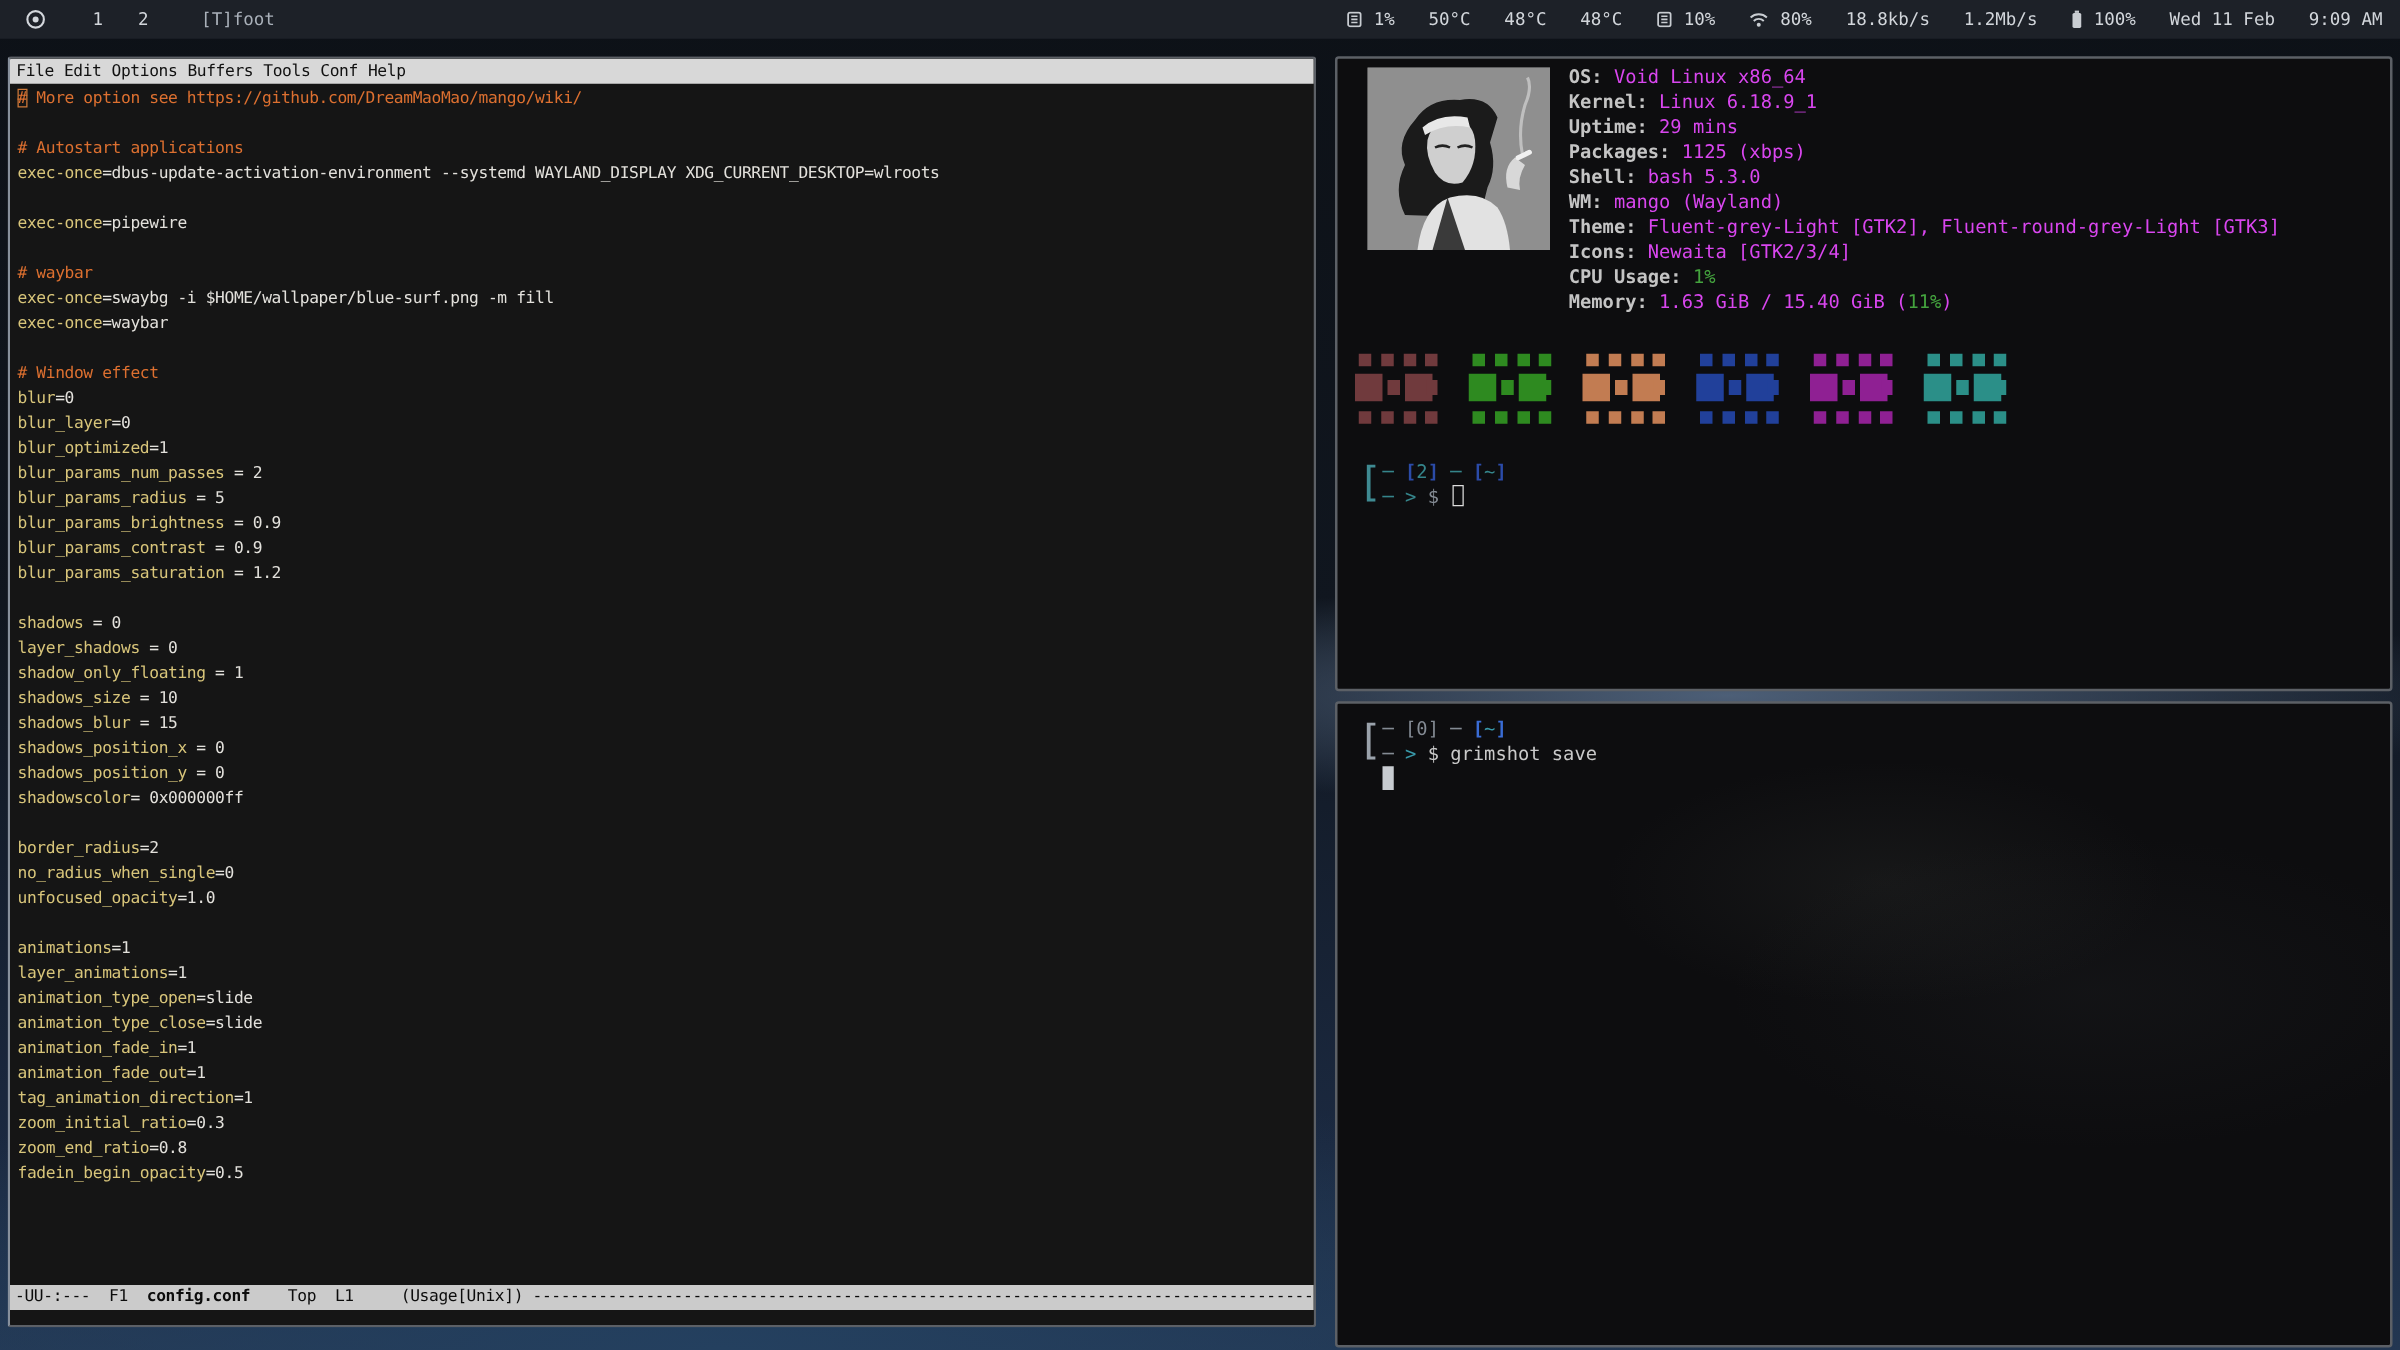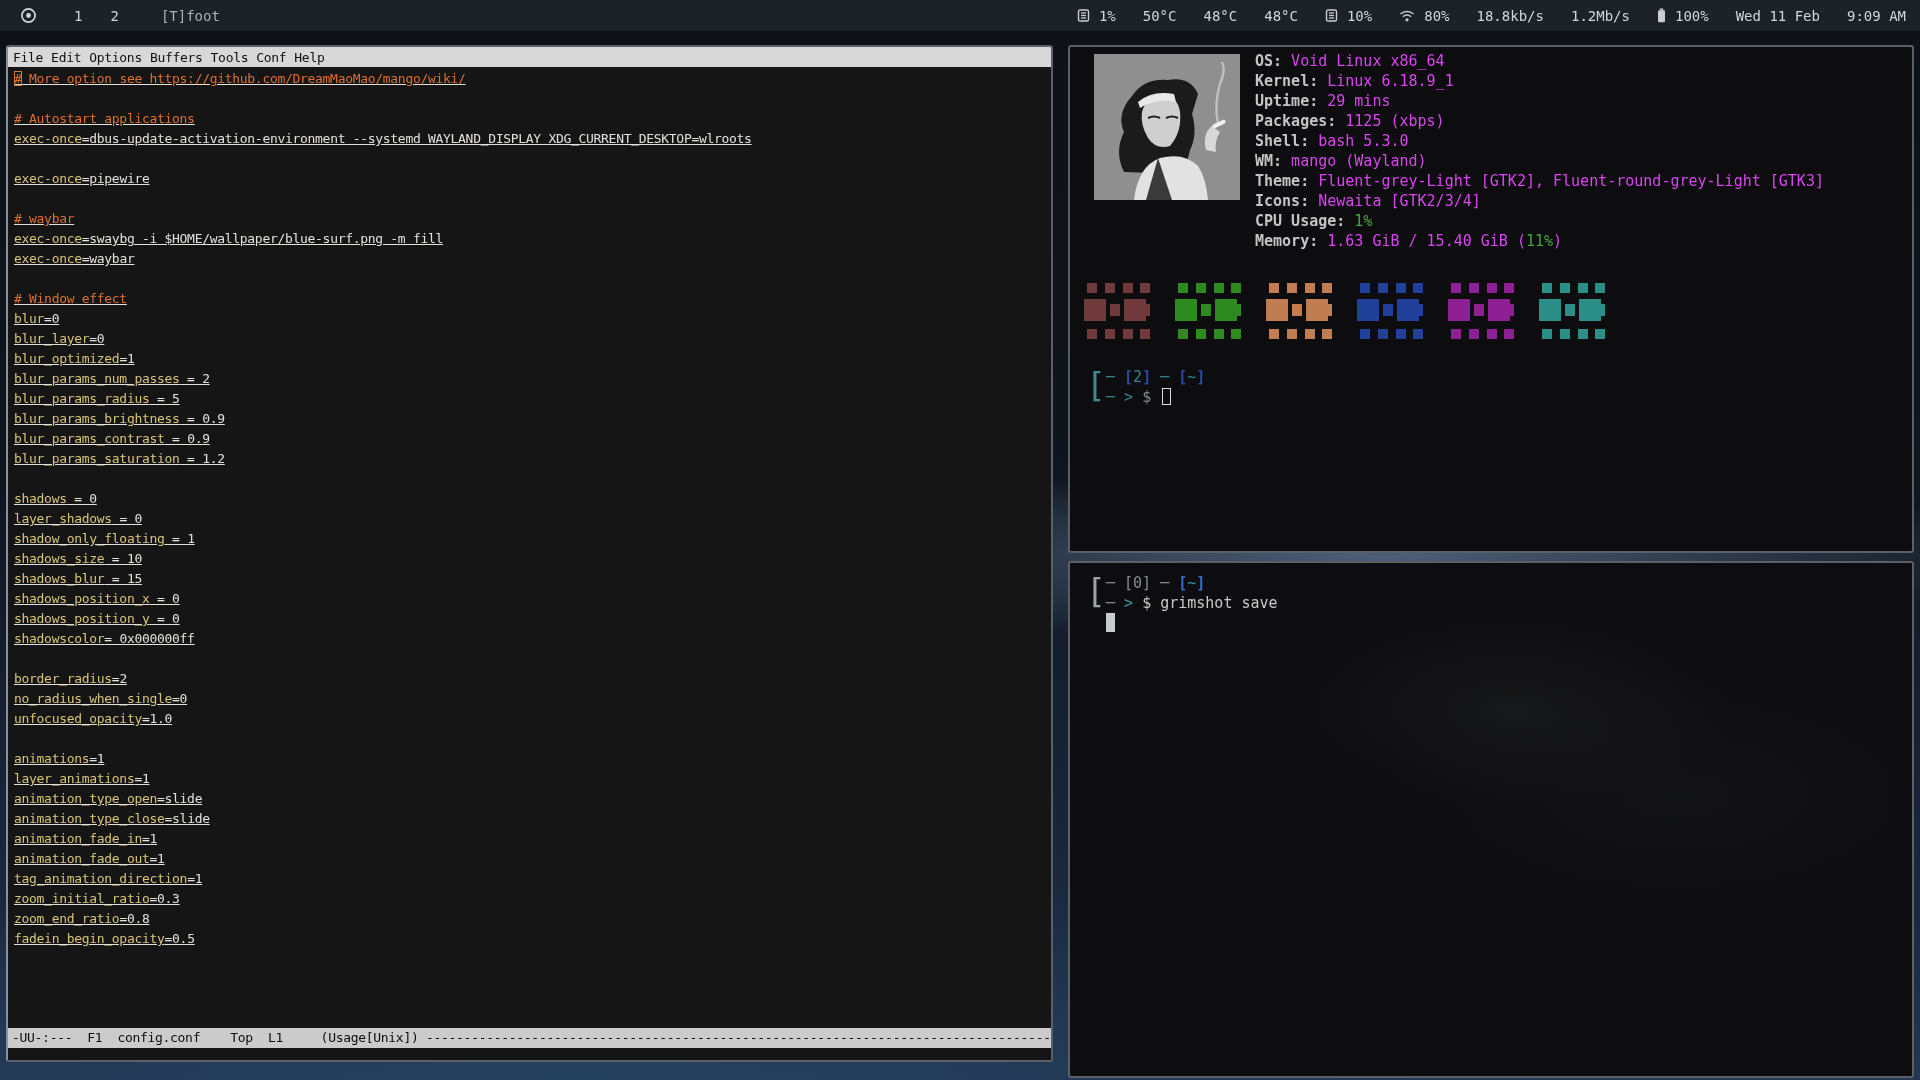--- a/index.html
+++ b/index.html
@@ -40,35 +40,35 @@
   }
 
   
   .menubar {
     height:20px; background:#d8d8d8; color:#111; font-size:13px;
     display:flex; align-items:center; padding-left:5px; letter-spacing:-0.3px;
   }
   .menubar .menu-item { margin-right:8px; }
   .ebuffer {
     height:961px; padding:2px 0 0 6px; font-size:13px; letter-spacing:-0.3px;
-    color:#e3e1dc; overflow:hidden;text-decoration:underline;
+    color:#e3e1dc; overflow:hidden;
   }
   .tl { height:20px; line-height:20px; white-space:pre; }
   .modeline {
     height:20px; line-height:20px; background:#cbcbcb; color:#0c0c0c;
     font-size:13px; letter-spacing:-0.3px; white-space:pre; overflow:hidden; padding-left:4px;
   }
   .echo-area { height:12px; background:#151515; }
 
   
   .c-cm { color:#dd7030; }           
   .c-k  { color:#d8c57a;text-align:center; }           
   .c-d  { color:#e3e1dc; }           
   .c-ml  { color:#0c0c0c; }
-  .c-mlb { color:#0c0c0c; font-weight:normal; }
+  .c-mlb { color:#0c0c0c; font-weight:bold; }
   .cur-box { outline:1px solid #cf7a3a; outline-offset:-1px; }
 
   
   .term-text { position:absolute; font-size:15px; line-height:20px; }
   .c-lb { color:#c4c4c4; font-weight:bold; }
   .c-v  { color:#d946ef; }
   .c-g  { color:#44a33e; }
   .c-t  { color:#35858b; }
   .c-nb { color:#2b4ba8; font-weight:bold; }
   .c-bb { color:#3a6cd4; font-weight:bold; }

